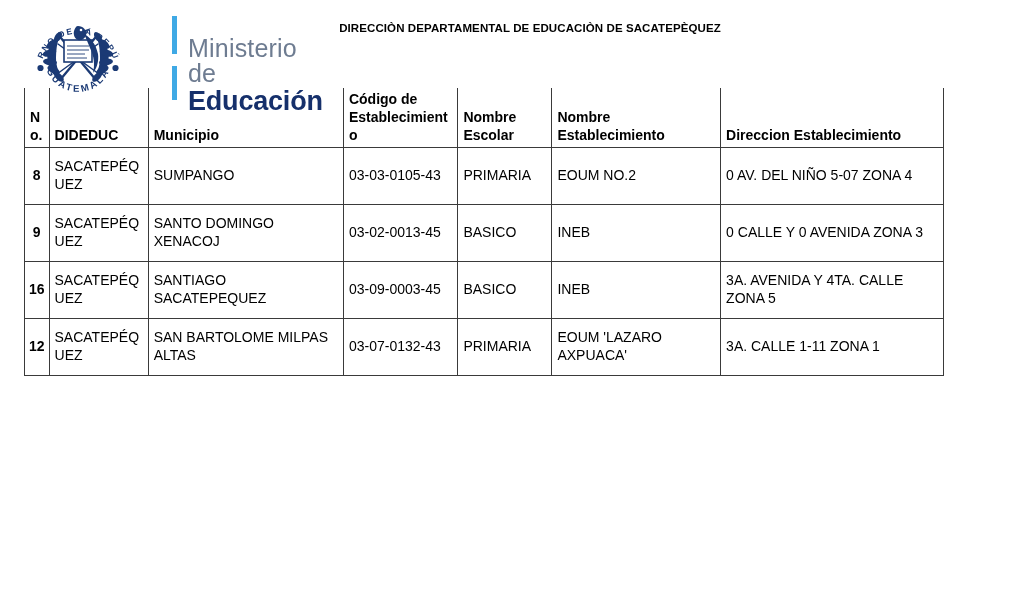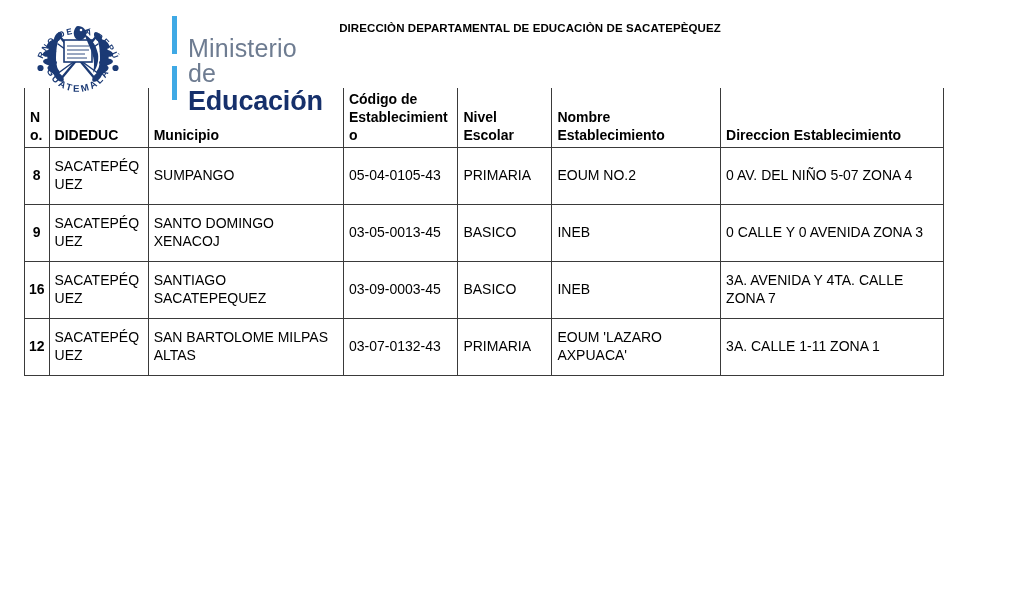--- a/index.html
+++ b/index.html
@@ -241,54 +241,54 @@
   <thead>
     <tr>
       <th class="h-no">No.</th>
       <th class="h-did">DIDEDUC</th>
       <th>Municipio</th>
       <th>
         <span>Código de</span><br>
         <span>Establecimiento</span>
       </th>
       <th>
-        <span>Nivel</span><br>
+        <span>Nombre</span><br>
         <span>Escolar</span>
       </th>
       <th>Nombre Establecimiento</th>
       <th>Direccion Establecimiento</th>
     </tr>
   </thead>
   <tbody id="records-body">
       <tr>
         <td class="cell-no">8</td>
         <td>SACATEPÉQUEZ</td>
         <td>SUMPANGO</td>
-        <td>05-04-0105-43</td>
+        <td>03-03-0105-43</td>
         <td>PRIMARIA</td>
         <td>EOUM NO.2</td>
         <td>0 AV. DEL NIÑO 5-07 ZONA 4</td>
       </tr>
       <tr>
         <td class="cell-no">9</td>
         <td>SACATEPÉQUEZ</td>
         <td>SANTO DOMINGO XENACOJ</td>
-        <td>03-05-0013-45</td>
+        <td>03-02-0013-45</td>
         <td>BASICO</td>
         <td>INEB</td>
         <td>0 CALLE Y 0 AVENIDA ZONA 3</td>
       </tr>
       <tr>
         <td class="cell-no">16</td>
         <td>SACATEPÉQUEZ</td>
         <td>SANTIAGO SACATEPEQUEZ</td>
         <td>03-09-0003-45</td>
         <td>BASICO</td>
         <td>INEB</td>
-        <td>3A. AVENIDA Y 4TA. CALLE ZONA 7</td>
+        <td>3A. AVENIDA Y 4TA. CALLE ZONA 5</td>
       </tr>
       <tr>
         <td class="cell-no">12</td>
         <td>SACATEPÉQUEZ</td>
         <td>SAN BARTOLOME MILPAS ALTAS</td>
         <td class="cell-code-indent">03-07-0132-43</td>
         <td>PRIMARIA</td>
         <td>EOUM 'LAZARO AXPUACA'</td>
         <td>3A. CALLE 1-11 ZONA 1</td>
       </tr>

